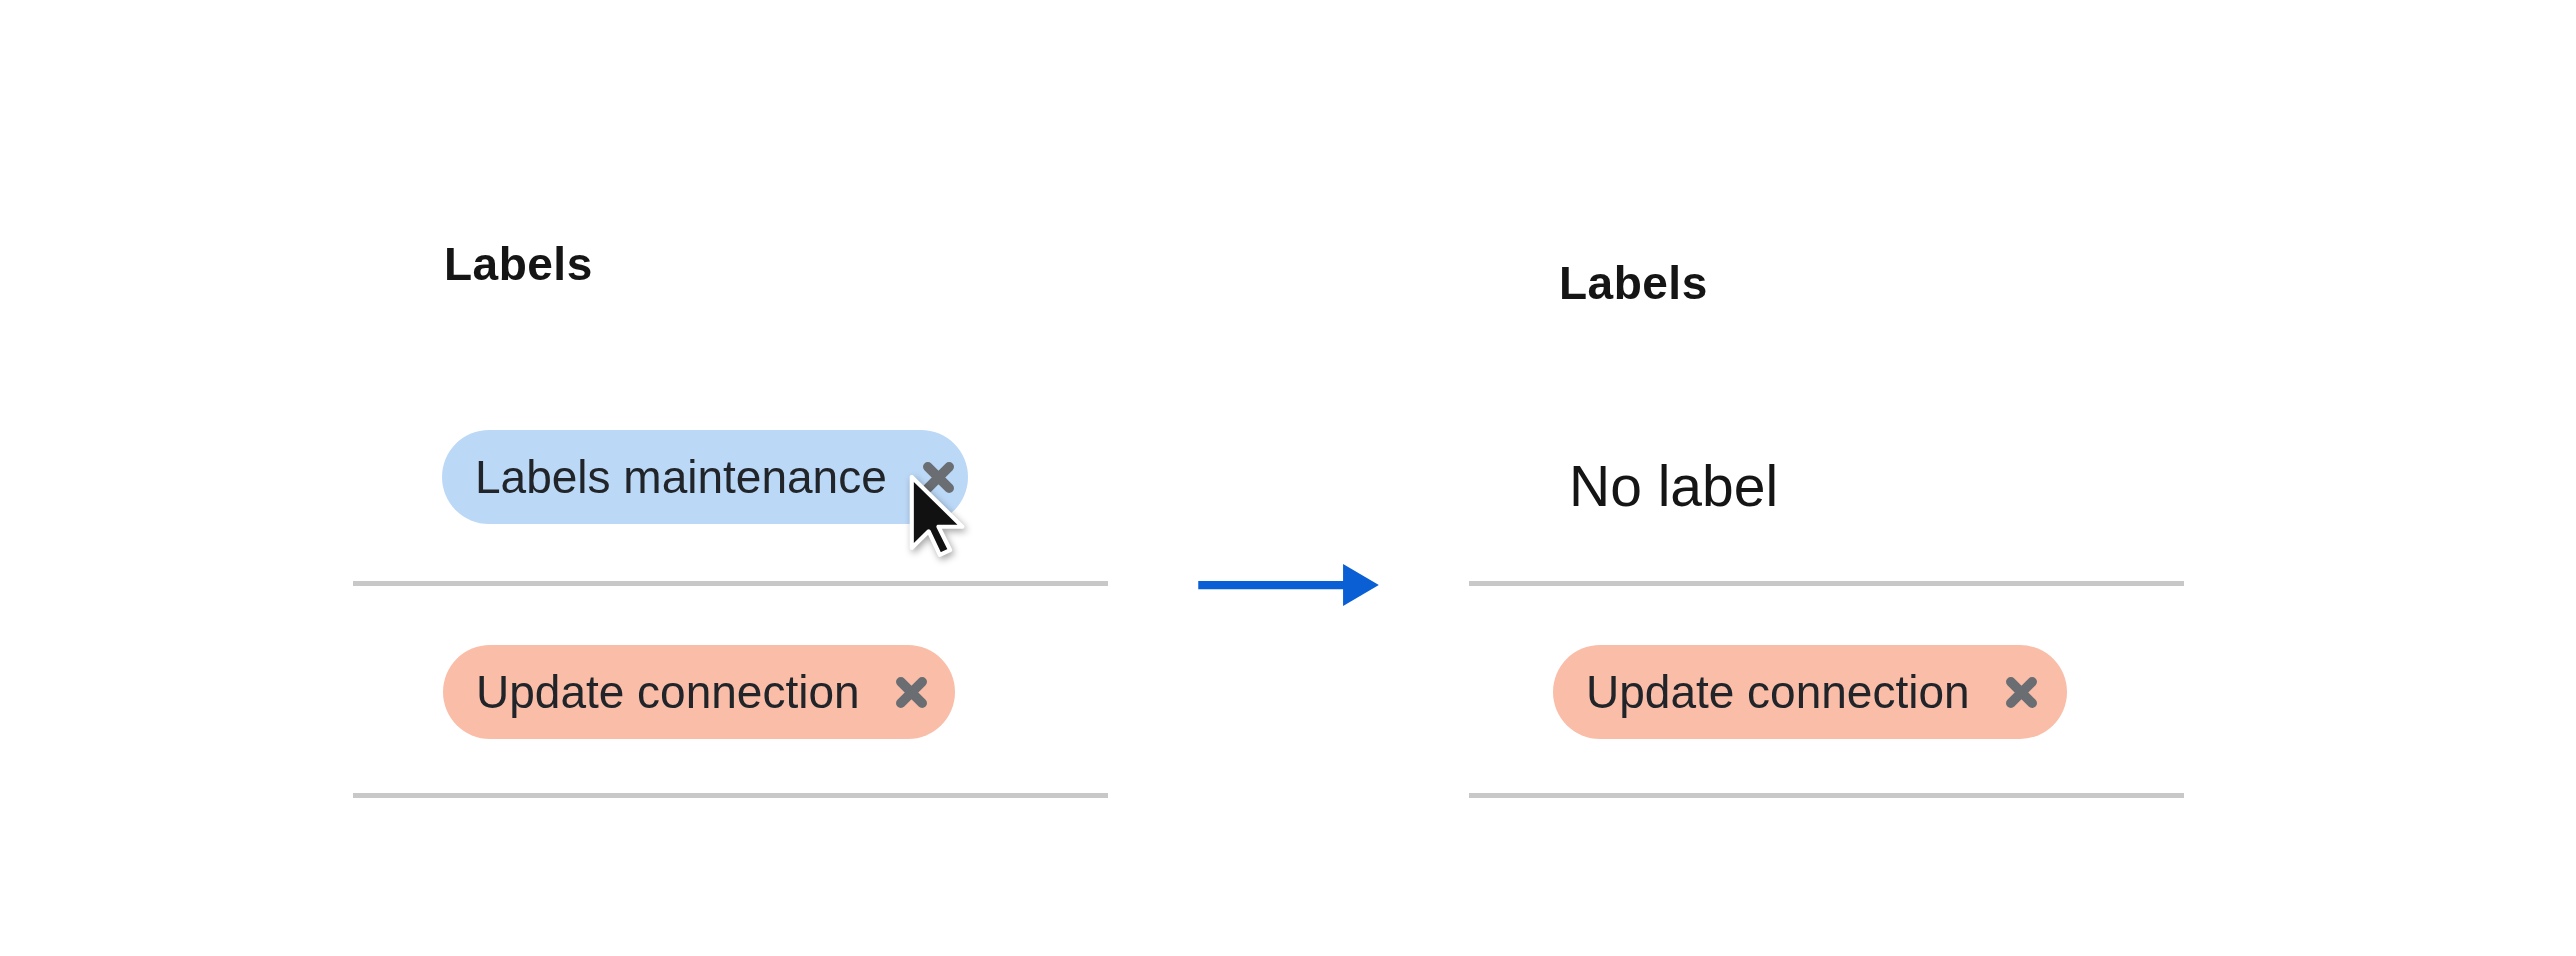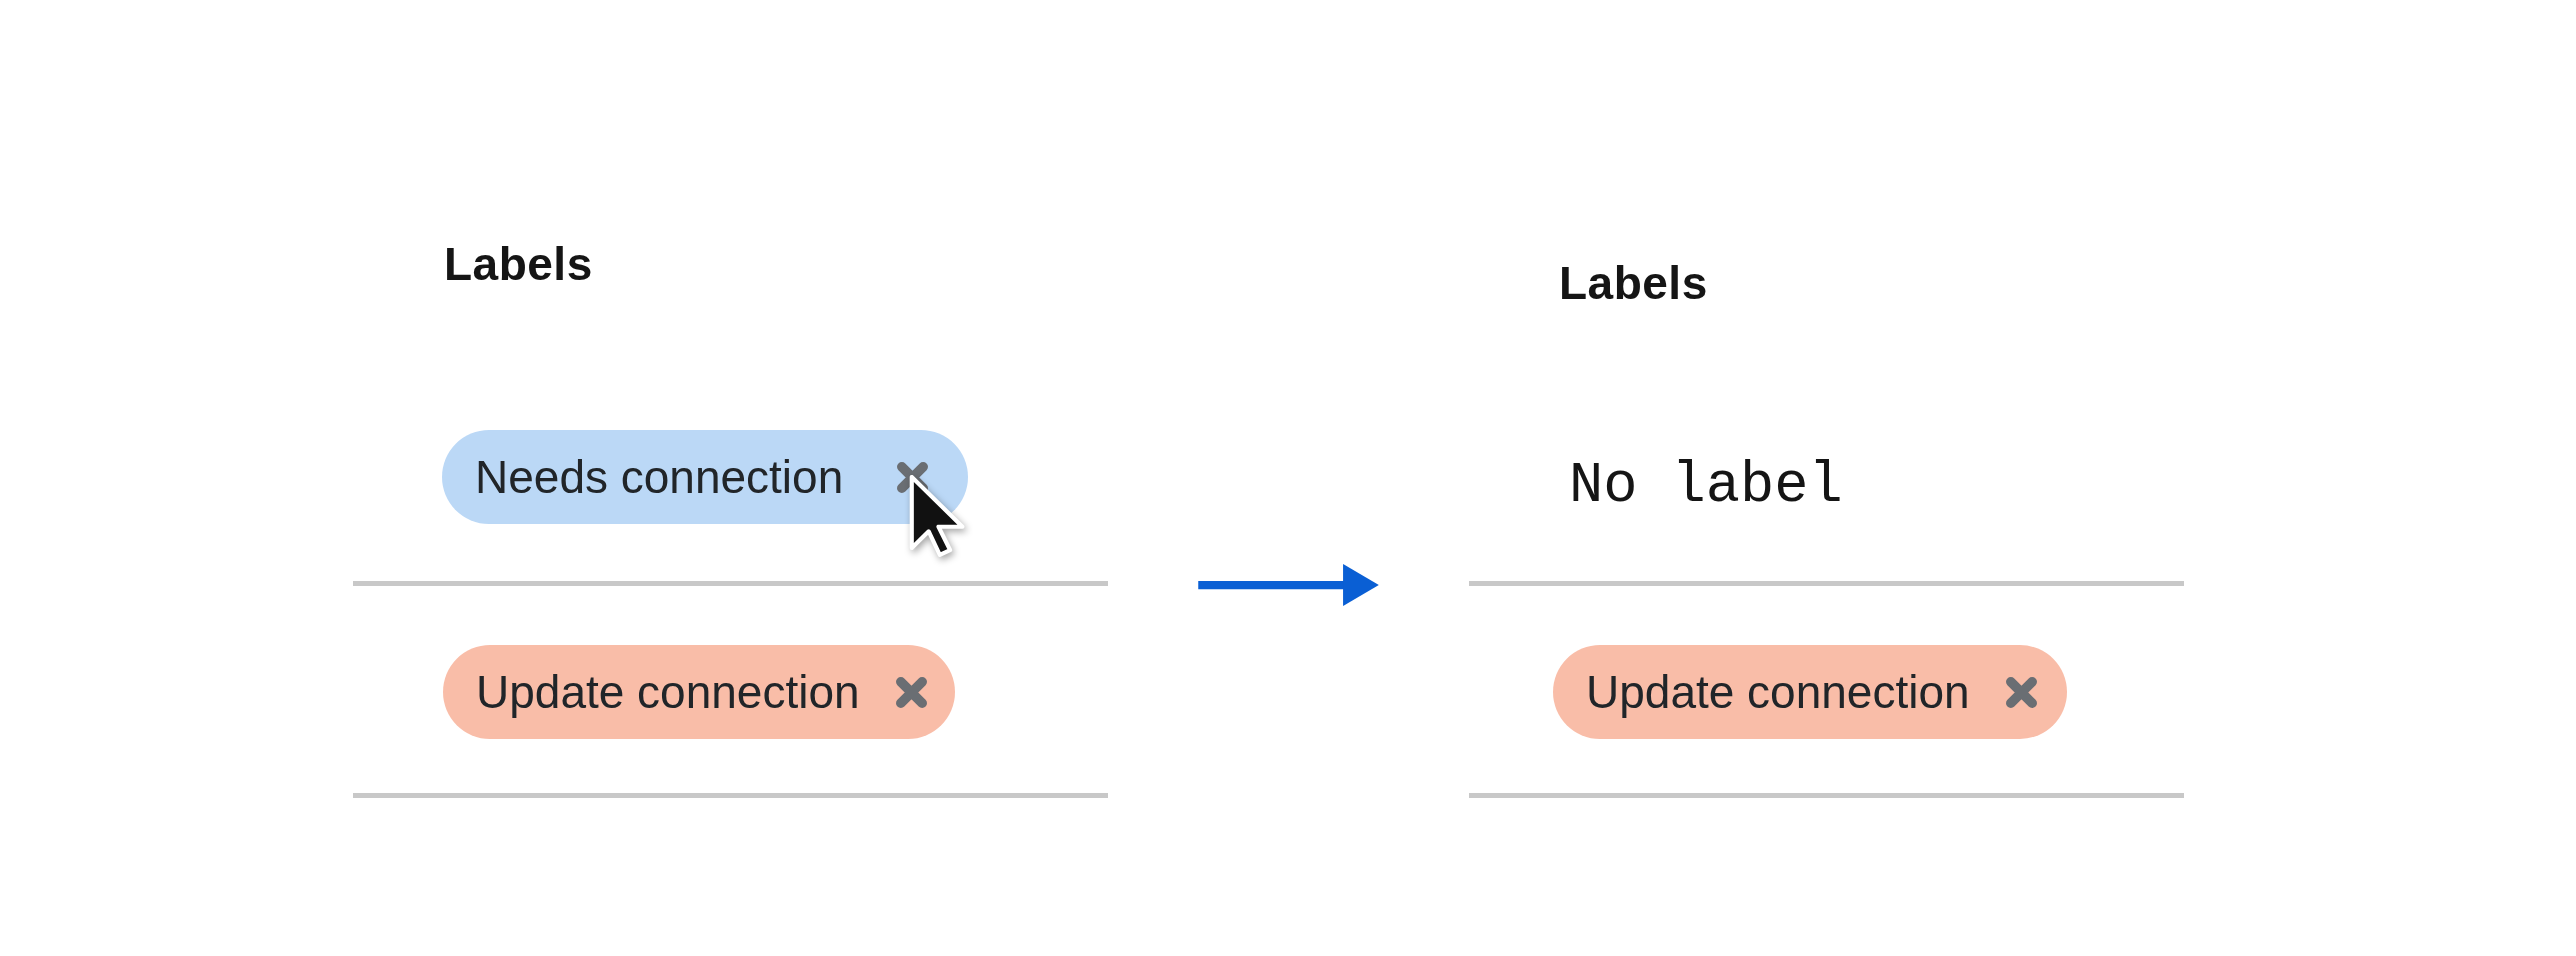--- a/index.html
+++ b/index.html
@@ -77,21 +77,21 @@
 </style>
 </head>
 <body>
 
 <div class="canvas">
 
   <div>
     <div class="heading" style="left:444px; top:241px;">Labels</div>
 
     <div class="chip" style="left: 442px; top: 430px; width: 526px; background-color: rgb(187, 216, 246);" title="Needs maintenance">
-      <span class="chip-text">Needs connection</span>
+      <span class="chip-text">Labels maintenance</span>
       <button class="chip-close">
         <span>
           <svg width="37" height="37" viewBox="0 0 40 40">
             <path d="M8.5 8.5 L31.5 31.5 M31.5 8.5 L8.5 31.5" stroke="currentColor" stroke-width="10.5" stroke-linecap="round" fill="none"></path>
           </svg>
         </span>
       </button>
     </div>
 
     <div class="divider" style="left:353px; top:581px; width:755px;"></div>
@@ -111,21 +111,21 @@
   </div>
 
   <svg class="arrow-svg" style="left:1196px; top:563px;" width="186" height="44" viewBox="0 0 202 48">
     <line x1="2" y1="24" x2="162" y2="24" stroke="currentColor" stroke-width="9"></line>
     <polygon points="160,1 160,47 199,24" fill="currentColor"></polygon>
   </svg>
 
   <div>
     <div class="heading" style="left:1559px; top:260px;">Labels</div>
 
-    <div class="empty-text" style="left:1569px; top:458px;font-family:Liberation Mono, monospace;">No label</div>
+    <div class="empty-text" style="left:1569px; top:458px;">No label</div>
 
     <div class="divider" style="left:1469px; top:581px; width:753px;"></div>
 
     <div class="chip" style="left: 1553px; top: 645px; width: 514px; background-color: rgb(249, 189, 168);" title="Update connection">
       <span class="chip-text">Update connection</span>
       <button class="chip-close">
         <span>
           <svg width="37" height="37" viewBox="0 0 40 40">
             <path d="M8.5 8.5 L31.5 31.5 M31.5 8.5 L8.5 31.5" stroke="currentColor" stroke-width="10.5" stroke-linecap="round" fill="none"></path>
           </svg>

